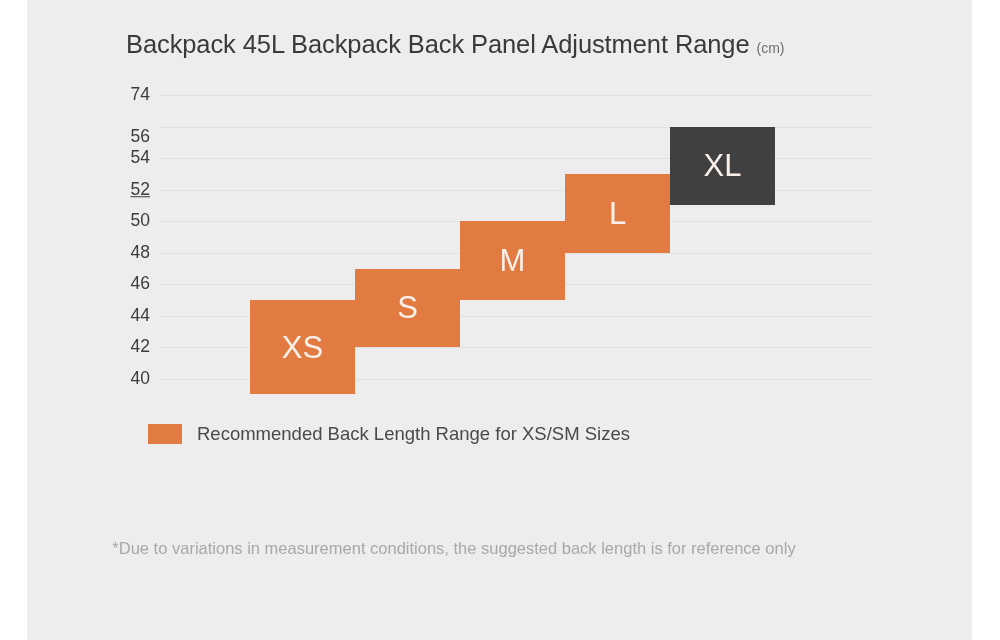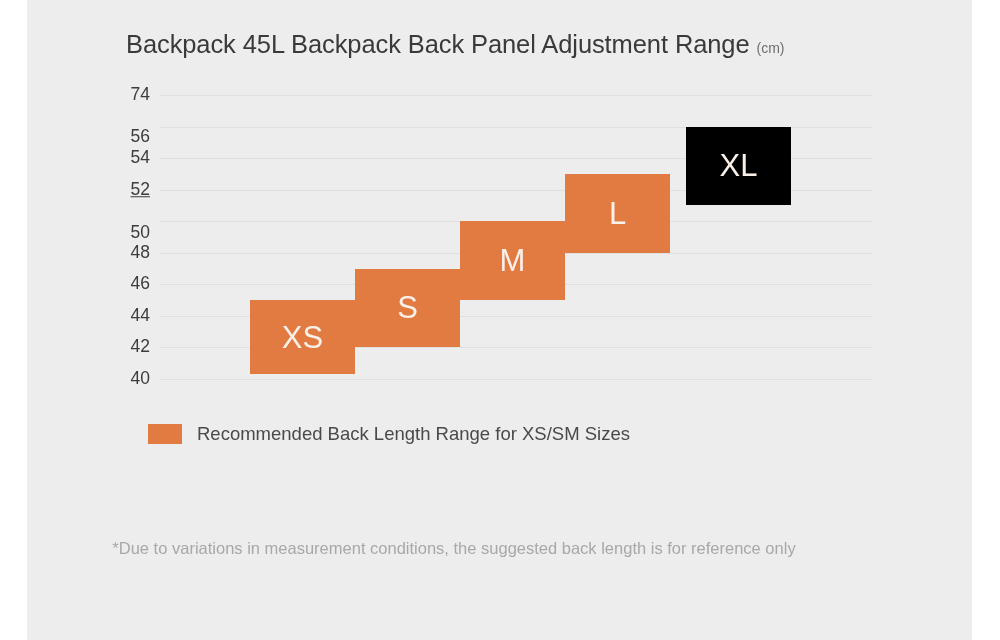--- a/index.html
+++ b/index.html
@@ -167,40 +167,40 @@
         <div class="gridline" style="top: 158px; left: 160px; width: 712px; background: rgb(224, 224, 224);"></div>
         <div class="gridline" style="top: 127px; left: 160px; width: 712px; background: rgb(224, 224, 224);"></div>
         <div class="gridline" style="top: 95px; left: 160px; width: 712px; background: rgb(224, 224, 224);"></div>
       </div>
     <div id="ytick-layer">
         <div class="ytick" style="top: 379px;">40</div>
         <div class="ytick" style="top: 347.444px;">42</div>
         <div class="ytick" style="top: 315.889px; text-align: right;">44</div>
         <div class="ytick" style="top: 284.333px;">46</div>
         <div class="ytick" style="top: 252.778px;">48</div>
-        <div class="ytick" style="top: 221.222px; margin-top: 12px;">50</div>
+        <div class="ytick" style="top: 221.222px;">50</div>
         <div class="ytick" style="top: 189.667px; text-decoration: underline;">52</div>
         <div class="ytick" style="top: 158.111px;">54</div>
         <div class="ytick" style="top: 137px;">56</div>
         <div class="ytick" style="top: 95px;">74</div>
       </div>
     <div id="bar-layer">
-        <div class="bar" style="left: 250px; width: 105px; top: 300.111px; height: 74px; background: rgb(226, 123, 65);">
+        <div class="bar" style="left: 250px; width: 105px; top: 300.111px; height: 94px; background: rgb(226, 123, 65);">
           <span class="bar-label">XS</span>
         </div>
         <div class="bar" style="left: 355px; width: 105px; top: 268.556px; height: 78.8889px; background: rgb(226, 123, 65);">
           <span class="bar-label">S</span>
         </div>
         <div class="bar" style="left: 460px; width: 105px; top: 221.222px; height: 78.8889px; background: rgb(226, 123, 65);">
           <span class="bar-label">M</span>
         </div>
         <div class="bar" style="left: 565px; width: 105px; top: 173.889px; height: 78.8889px; background: rgb(226, 123, 65);">
           <span class="bar-label">L</span>
         </div>
-        <div class="bar" style="left: 686px; width: 105px; top: 126.556px; height: 78.8889px; background: #000000;">
+        <div class="bar" style="left: 670px; width: 105px; top: 126.556px; height: 78.8889px; background: #404040;">
           <span class="bar-label">XL</span>
         </div>
       </div>
   </div>
 
   <div id="legend">
     <span id="legend-swatch" style="background: rgb(226, 123, 65);"></span>
     <span id="legend-label">Recommended Back Length Range for XS/SM Sizes</span>
   </div>
 

